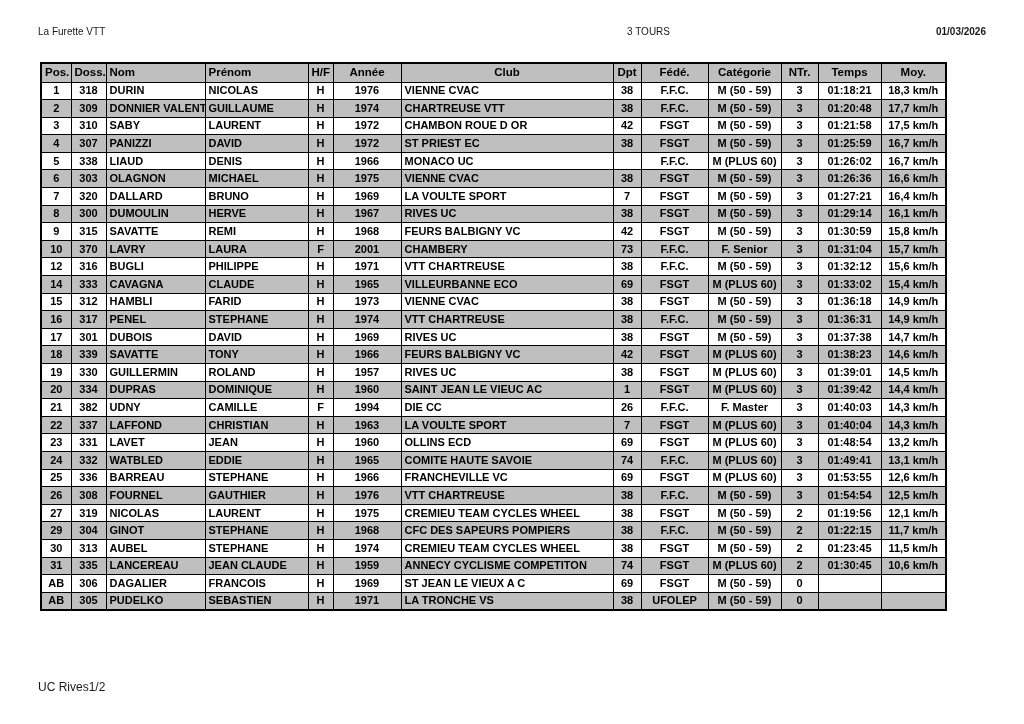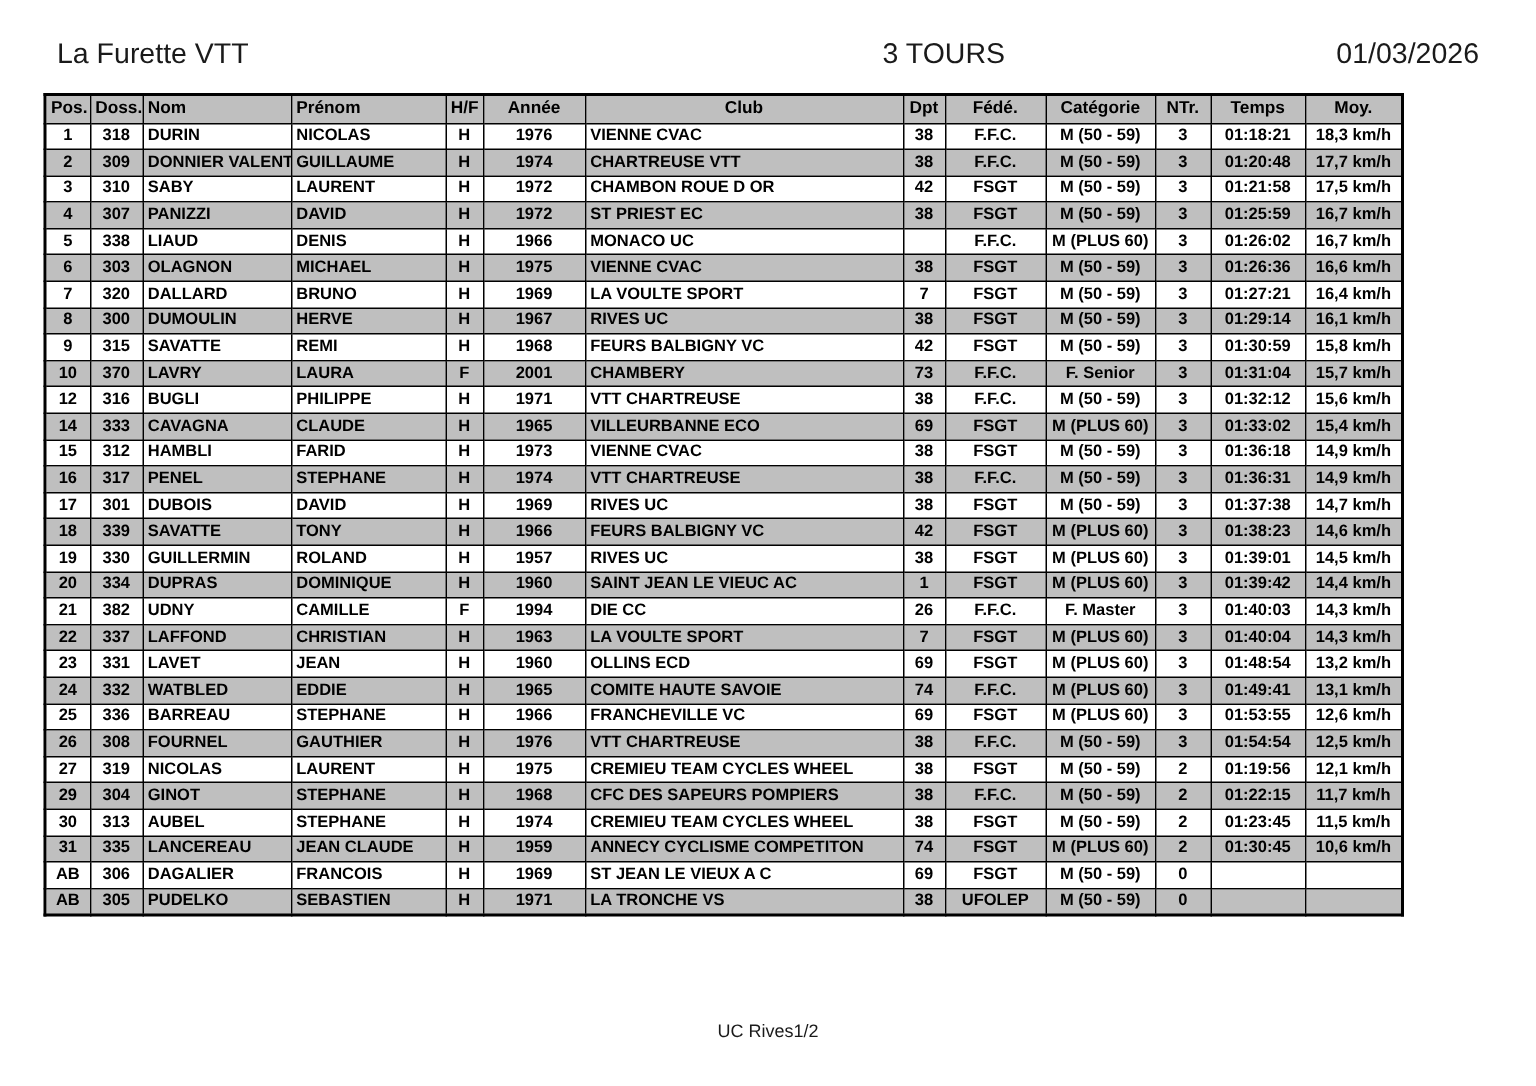--- a/index.html
+++ b/index.html
@@ -7,30 +7,30 @@
     width: 1024px; height: 724px;
     background: #ffffff;
     font-family: "Liberation Sans", sans-serif;
     position: relative;
     color: #1a1a1a;
   }
   .topbar {
     position: absolute;
     left: 38px; right: 38px; top: 26px;
     display: flex;
-    font-size: 19px;
+    font-size: 10px;
     color: #1a1a1a;
   }
   .topbar span { flex: 1; }
   .topbar .c { text-align: right; }
-  .topbar .r { text-align: right; }
+  .topbar .r { text-align: right; font-weight: bold; }
 
   table.results {
     position: absolute;
-    left: 29px; top: 62px;
+    left: 40px; top: 62px;
     width: 905px; height: 448px;
     border-collapse: collapse;
     table-layout: fixed;
     font-size: 11px;
     font-weight: bold;
     color: #000;
     border: 2px solid #000;
     padding-left: 39px;
   }
   .results th, .results td {
@@ -46,21 +46,21 @@
   .results tbody tr { height: 17.6px; background: #ffffff; }
   .results tbody tr:nth-child(even) { background: #bfbfbf; }
   .results th:nth-child(3), .results td:nth-child(3),
   .results th:nth-child(4), .results td:nth-child(4),
   .results td:nth-child(7) { text-align: left; }
 
   .footer {
     position: absolute;
     left: 38px; right: 38px; top: 680px;
     display: flex;
-    justify-content: center;
+    justify-content: flex-start;
     font-size: 12px;
     color: #1a1a1a;
   }
 </style>
 </head>
 <body>
 
 <div class="topbar">
   <span>La Furette VTT</span>
   <span class="c">3 TOURS</span>

